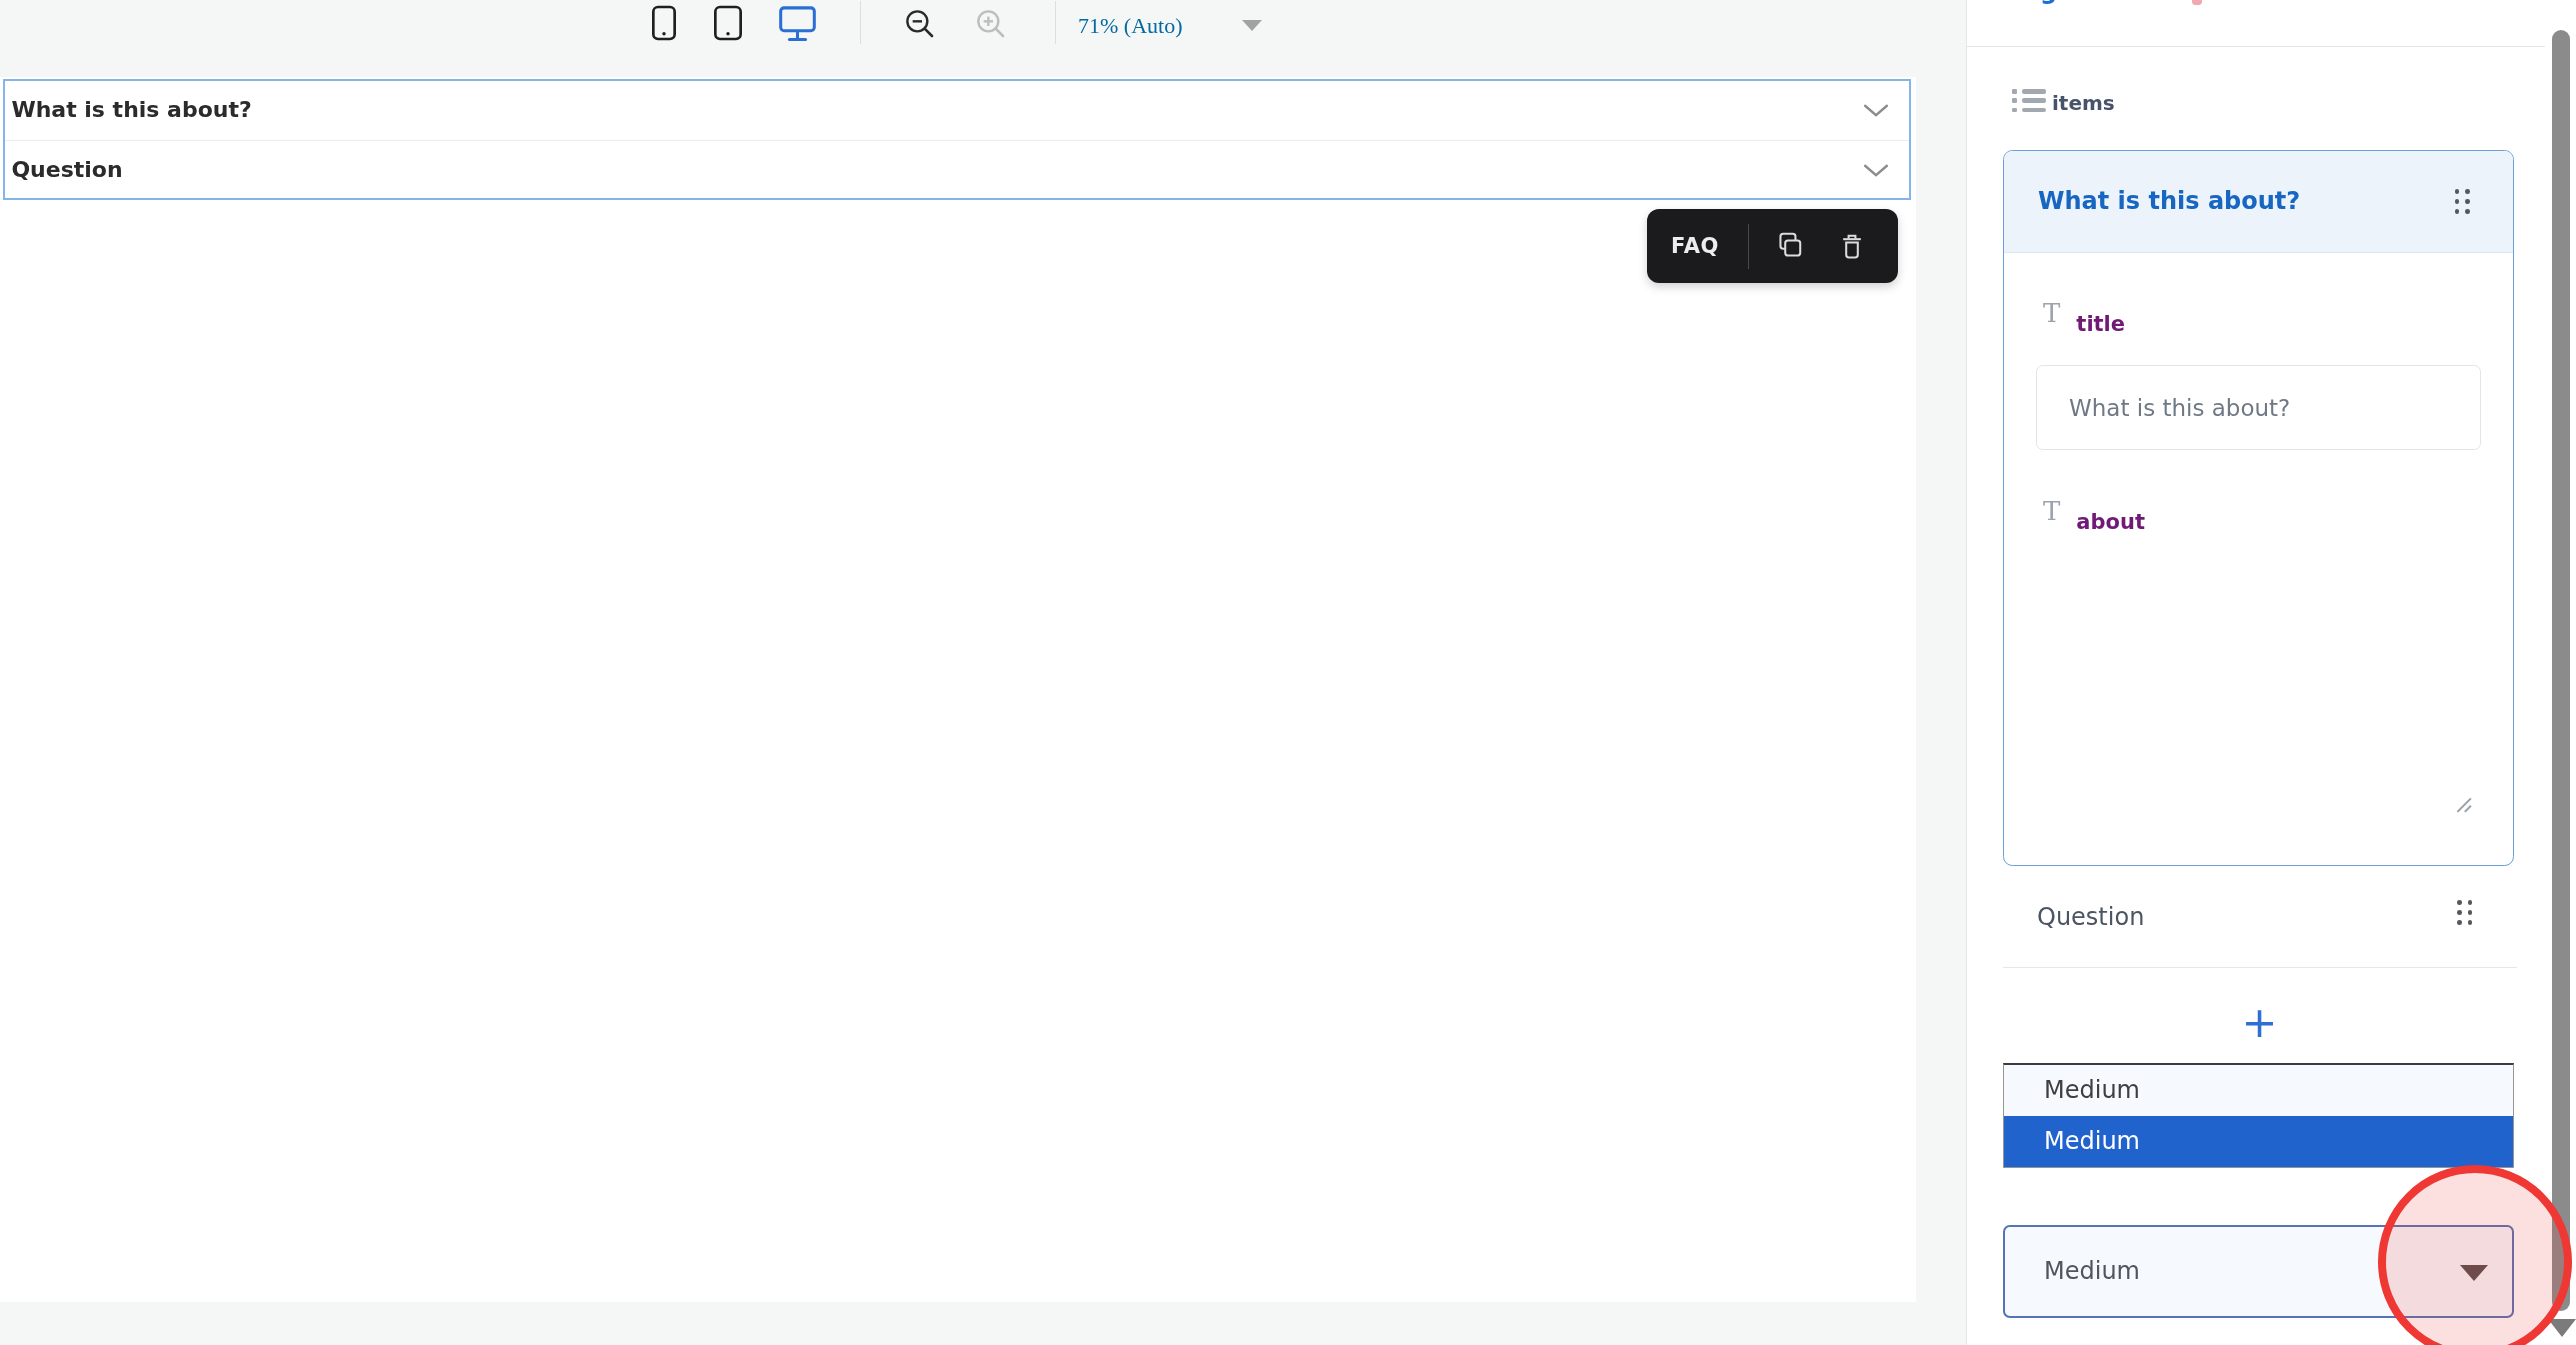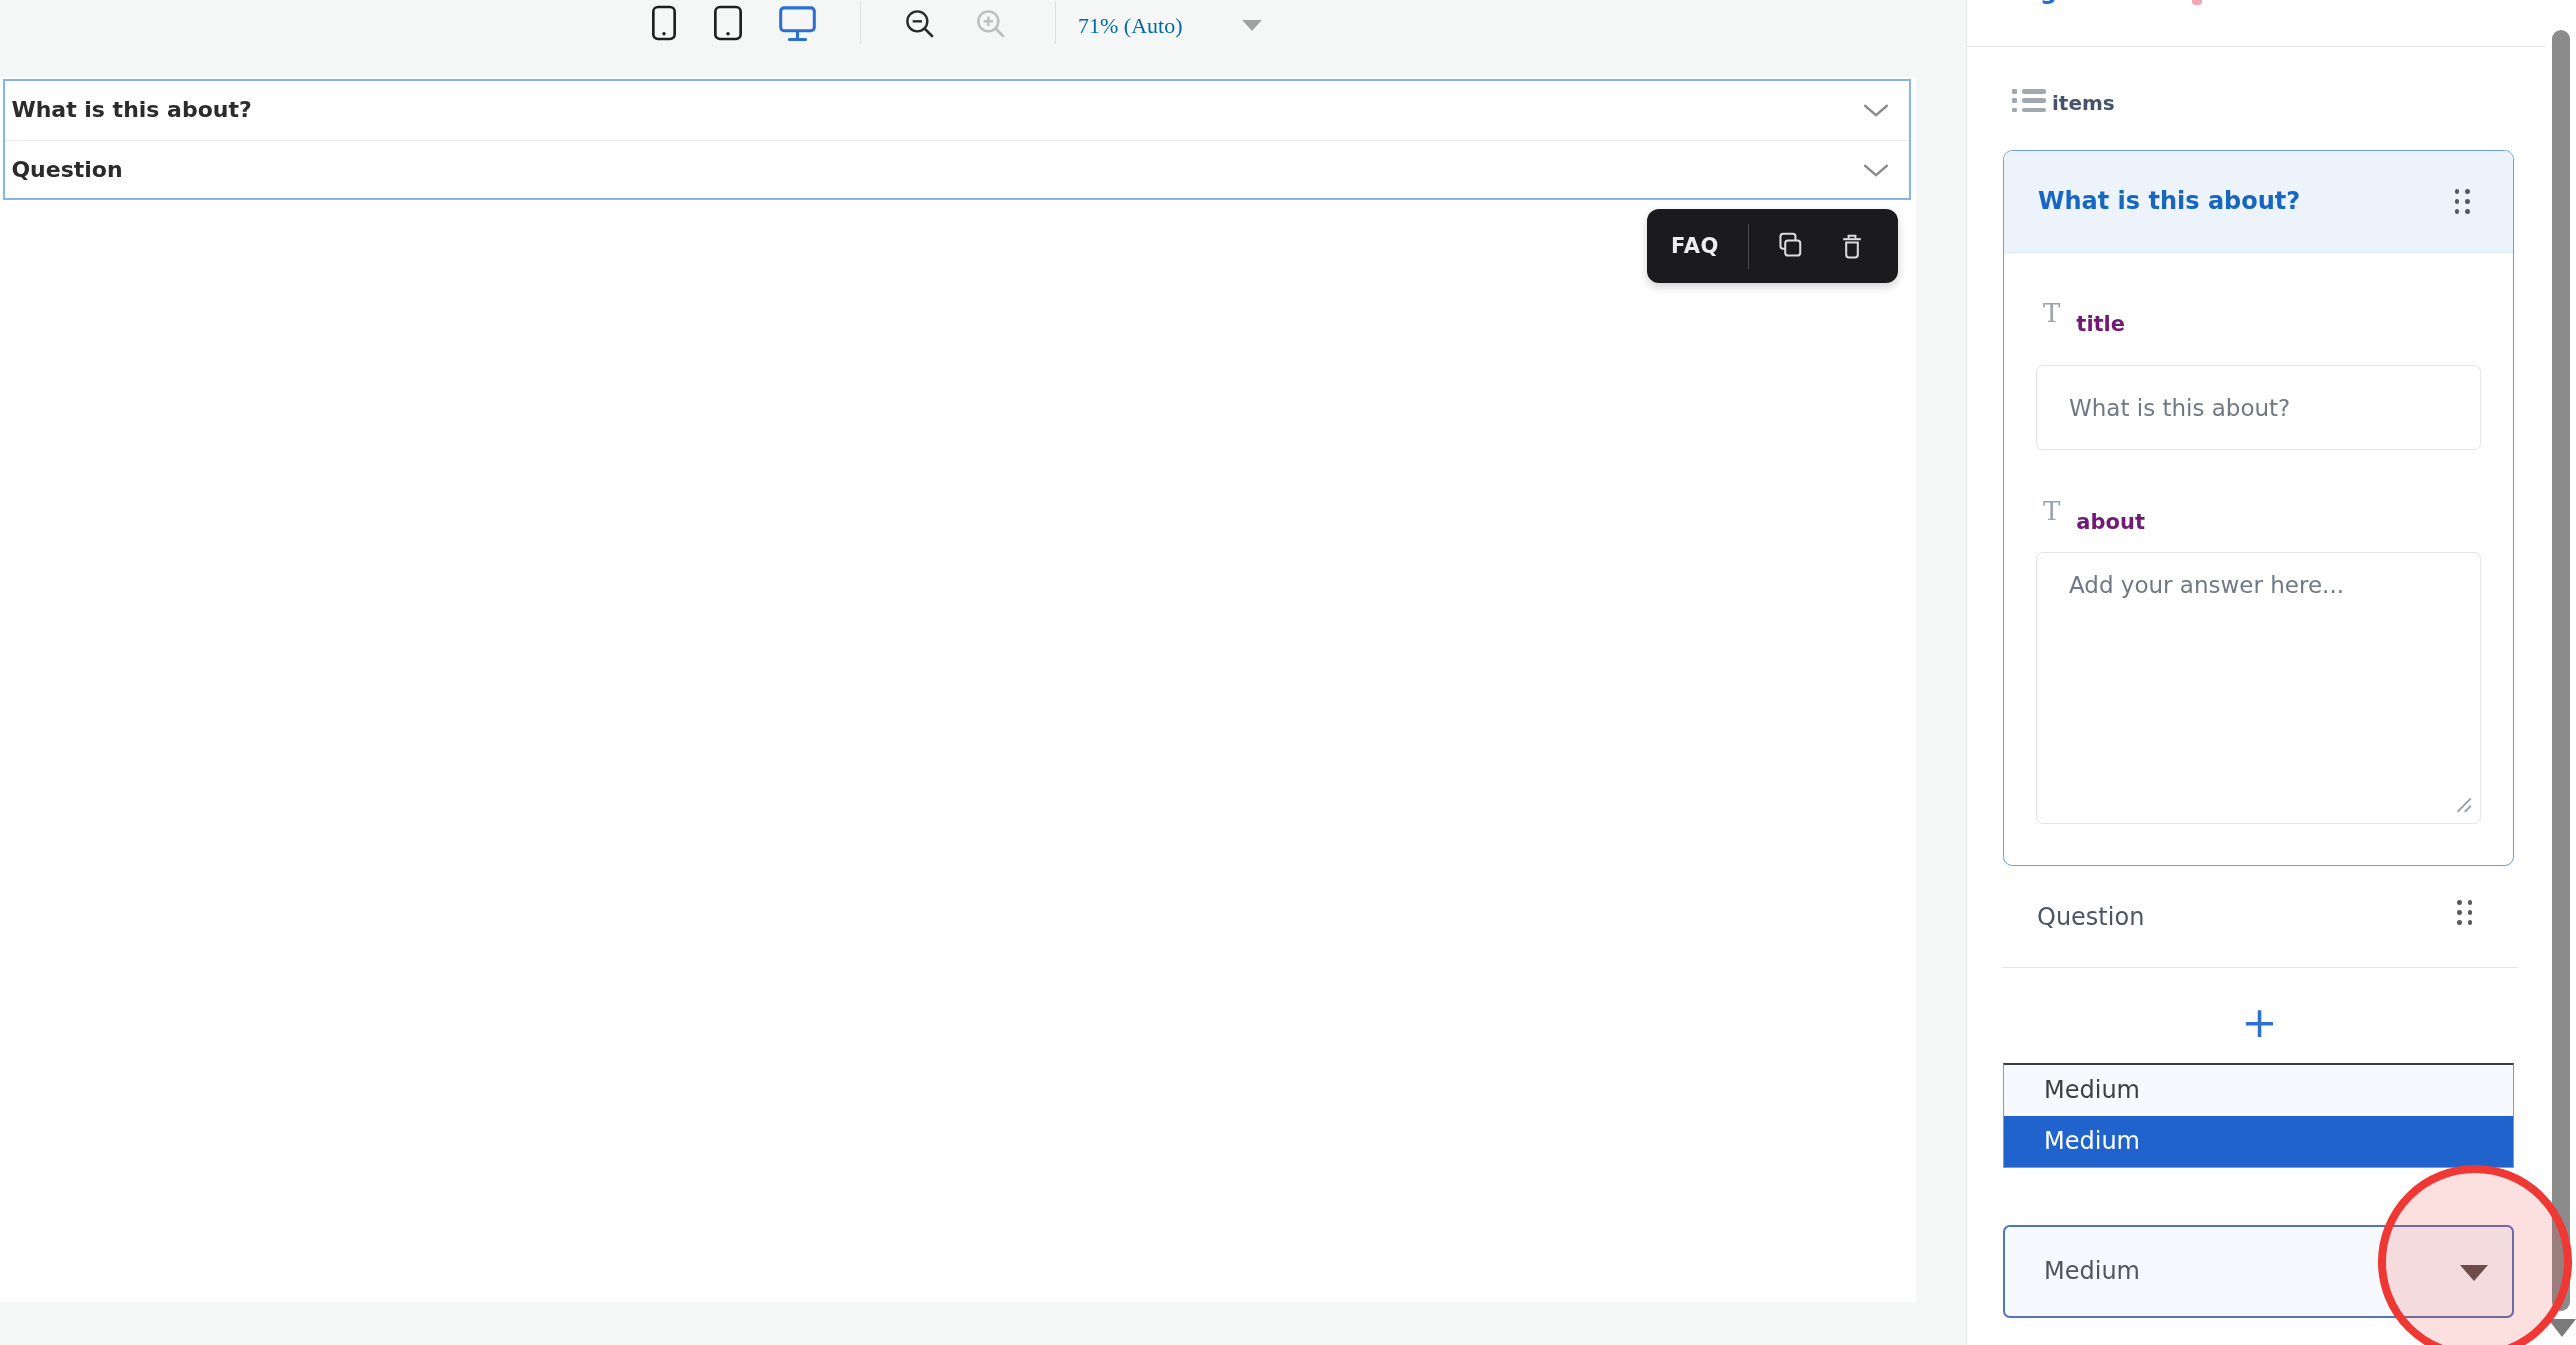--- a/index.html
+++ b/index.html
@@ -203,21 +203,20 @@
       <div class="f-label" style="top:146px;">
         <span class="t-icon">T</span>
         <b>title</b>
       </div>
       <input class="field-input" style="top: 214px;" type="text" value="What is this about?">
 
       <div class="f-label" style="top:344px;">
         <span class="t-icon">T</span>
         <b>about</b>
       </div>
-      <textarea class="field-area" placeholder="Add your answer here..." style=""></textarea>
       <svg class="abs" style="left:448px;top:642px;" width="21.6" height="21.6" viewBox="0 0 32 32">
         <line x1="8" y1="28" x2="28" y2="8" stroke="#98a0a8" stroke-width="3"></line>
         <line x1="19" y1="28" x2="28" y2="19" stroke="#98a0a8" stroke-width="3"></line>
       </svg>
     </div>
 
     <div class="q-label">Question</div>
     <div class="handle" style="left:490px;top:900px;">
       <i></i>
         <i></i>

